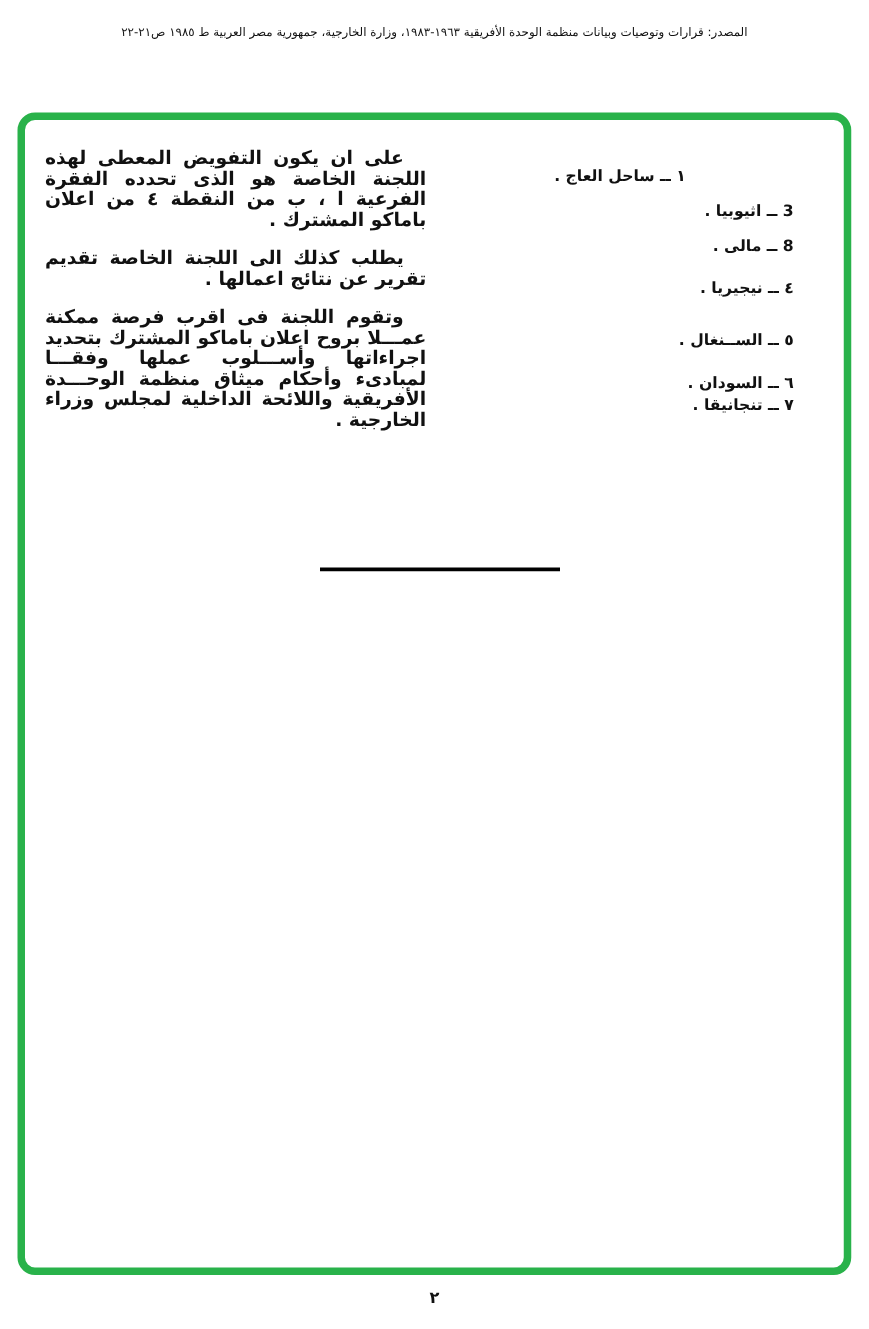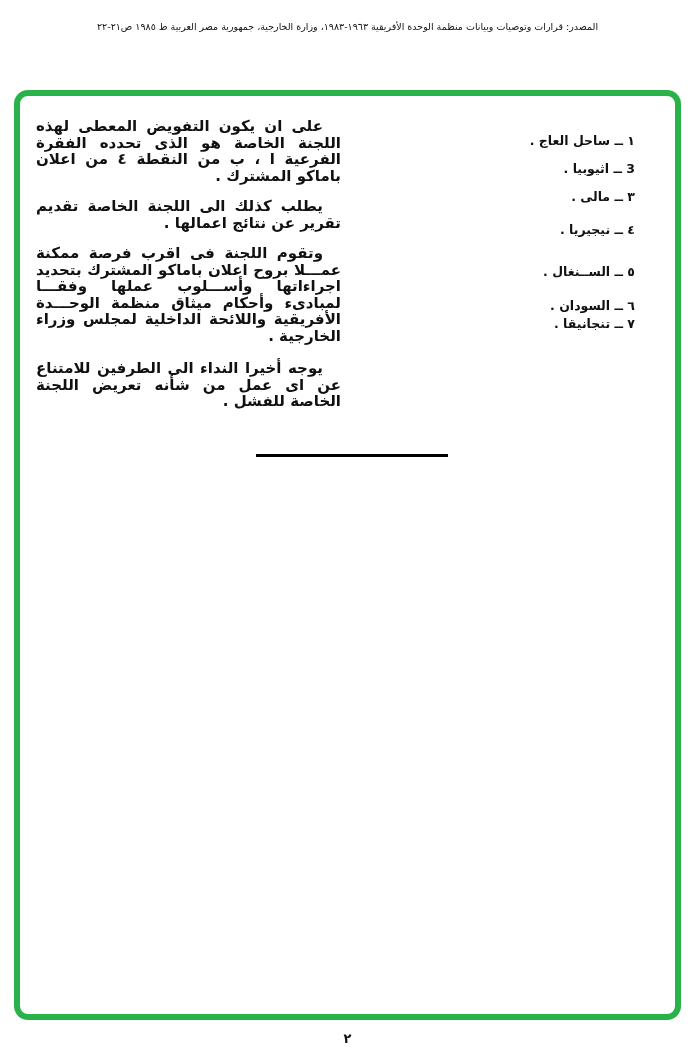--- a/index.html
+++ b/index.html
@@ -60,21 +60,21 @@
     padding-right: 24px;
     margin-top: 14px;
   }
   .list-item {
     font-size: 12.5px;
     font-weight: 700;
     line-height: 17px;
     text-align: right;
     white-space: nowrap;
   }
-  .li-1 { margin-top: 12px; }
+  .li-1 { margin-top: 12px; text-align: center; }
   .li-2 { margin-top: 11px; }
   .li-3 { margin-top: 11px; }
   .li-4 { margin-top: 16px; }
   .li-5 { margin-top: 25px; }
   .li-6 { margin-top: 17px; }
   .li-7 { margin-top: 1px; }
   .p-1 { margin-bottom: 14px; }
   .p-2 { margin-bottom: 16px; }
   .p-3 { margin-bottom: 14px; }
   .p-4 { margin-bottom: 13px; }
@@ -100,33 +100,32 @@
   <div class="header-source">المصدر: قرارات وتوصيات وبيانات منظمة الوحدة الأفريقية ١٩٦٣-١٩٨٣، وزارة الخارجية، جمهورية مصر العربية ط ١٩٨٥ ص٢١-٢٢</div>
 </div>
 
 <div class="doc-frame">
   <div class="columns">
 
     <div class="col-right">
       <div class="country-list">
         <div class="list-item li-1">١ ــ ساحل العاج .</div>
         <div class="list-item li-2">3 ــ اثيوبيا .</div>
-        <div class="list-item li-3">٣ ــ مالى .</div>
+        <div class="list-item li-3">8 ــ مالى .</div>
         <div class="list-item li-4">٤ ــ نيجيريا .</div>
         <div class="list-item li-5">٥ ــ الســنغال .</div>
         <div class="list-item li-6">٦ ــ السودان .</div>
         <div class="list-item li-7">٧ ــ تنجانيقا .</div>
       </div>
     </div>
 
     <div class="col-left">
       <div class="para p-1">على ان يكون التفويض المعطى لهذه اللجنة الخاصة هو الذى تحدده الفقرة الفرعية ا ، ب من النقطة ٤ من اعلان باماكو المشترك .</div>
       <div class="para p-3">يطلب كذلك الى اللجنة الخاصة تقديم تقرير عن نتائج اعمالها .</div>
       <div class="para p-2">وتقوم اللجنة فى اقرب فرصة ممكنة عمـــلا بروح اعلان باماكو المشترك بتحديد اجراءاتها وأســـلوب عملها وفقـــا لمبادىء وأحكام ميثاق منظمة الوحـــدة الأفريقية واللائحة الداخلية لمجلس وزراء الخارجية .</div>
-      <div class="para p-4">يوجه أخيرا النداء الى الطرفين للامتناع عن اى عمل من شأنه تعريض اللجنة الخاصة للفشل .</div>
     </div>
 
   </div>
 
   <div class="separator-rule"></div>
 </div>
 
 <div class="page-number">٢</div>
 
 </body></html>

